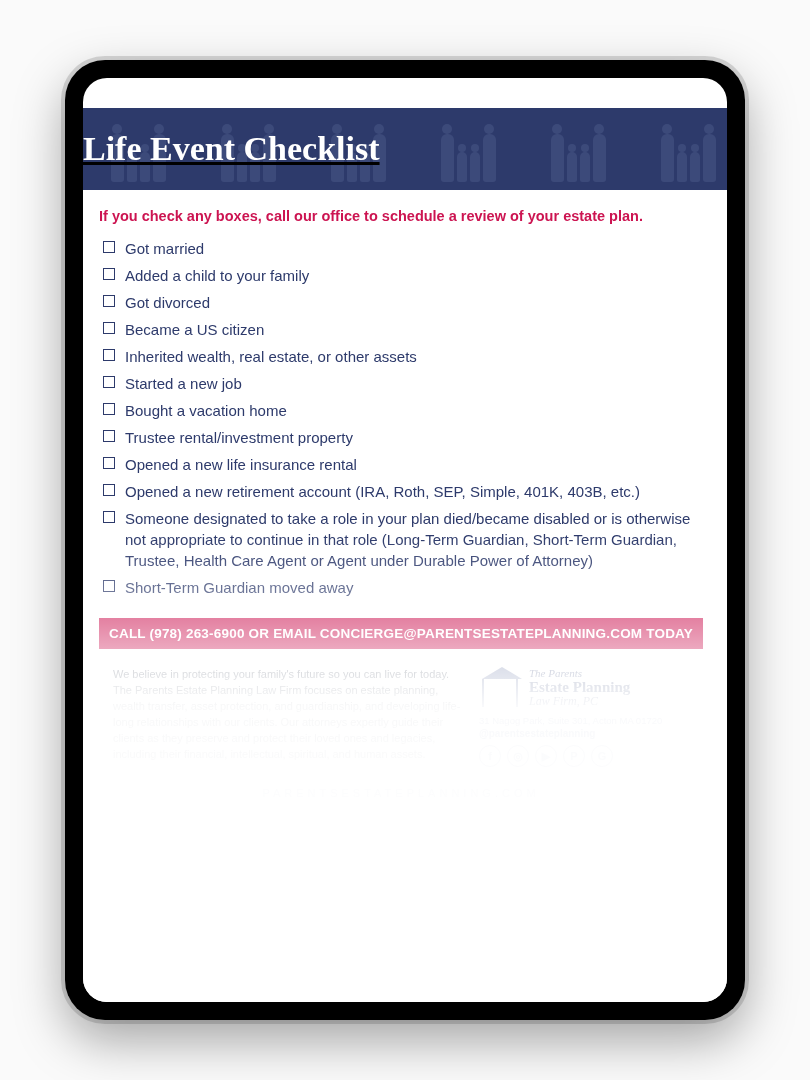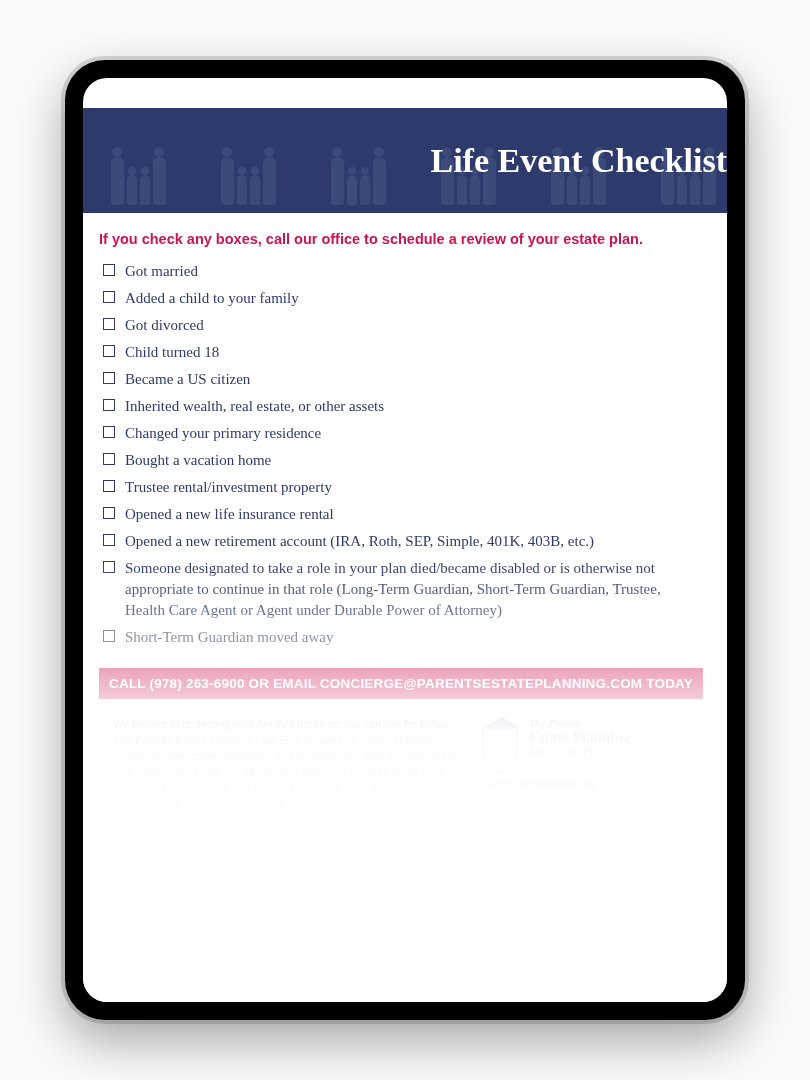--- a/index.html
+++ b/index.html
@@ -38,26 +38,27 @@
     width: 100%;
     height: 100%;
     background: #fff;
     border-radius: 24px;
     overflow: hidden;
     position: relative;
     padding-top: 30px;
   }
   .header-band {
     background: #2d3a6b;
-    height: 105px;
-    display: flex;
-    align-items: center;
-    justify-content: flex-end;
+    height: 82px;
+    display: flex;
+    align-items: center;
+    justify-content: flex-start;
     position: relative;
     overflow: hidden;
+    text-decoration: underline;
   }
   .header-band::before,
   .header-band::after {
     content: "";
     position: absolute;
     inset: 0;
     background-repeat: repeat-x;
   }
   .silhouettes {
     position: absolute;
@@ -128,21 +129,21 @@
     font-size: 15px;
     line-height: 1.4;
   }
   .checkbox {
     width: 12px;
     height: 12px;
     border: 1.5px solid #2d3a6b;
     flex-shrink: 0;
     margin-top: 3px;
   }
-  .item-text { flex: 1; font-family: Liberation Serif, serif; }
+  .item-text { flex: 1; }
   .fade-overlay {
     position: absolute;
     left: 0; right: 0;
     top: 345px;
     height: 570px;
     background: linear-gradient(to bottom, rgba(255,255,255,0) 0%, rgba(255,255,255,0.95) 30%, #fff 60%);
     pointer-events: none;
     z-index: 5;
   }
   .cta-bar {
@@ -294,33 +295,29 @@
           <li>
             <span class="checkbox"></span>
             <span class="item-text">Added a child to your family</span>
           </li>
           <li>
             <span class="checkbox"></span>
             <span class="item-text">Got divorced</span>
           </li>
           <li>
             <span class="checkbox"></span>
-            <span class="item-text">Child turned 18</span>
-          </li>
-          <li>
-            <span class="checkbox"></span>
             <span class="item-text">Became a US citizen</span>
           </li>
           <li>
             <span class="checkbox"></span>
             <span class="item-text">Inherited wealth, real estate, or other assets</span>
           </li>
           <li>
             <span class="checkbox"></span>
-            <span class="item-text">Changed your primary residence</span>
+            <span class="item-text">Started a new job</span>
           </li>
           <li>
             <span class="checkbox"></span>
             <span class="item-text">Bought a vacation home</span>
           </li>
           <li>
             <span class="checkbox"></span>
             <span class="item-text">Trustee rental/investment property</span>
           </li>
           <li>

